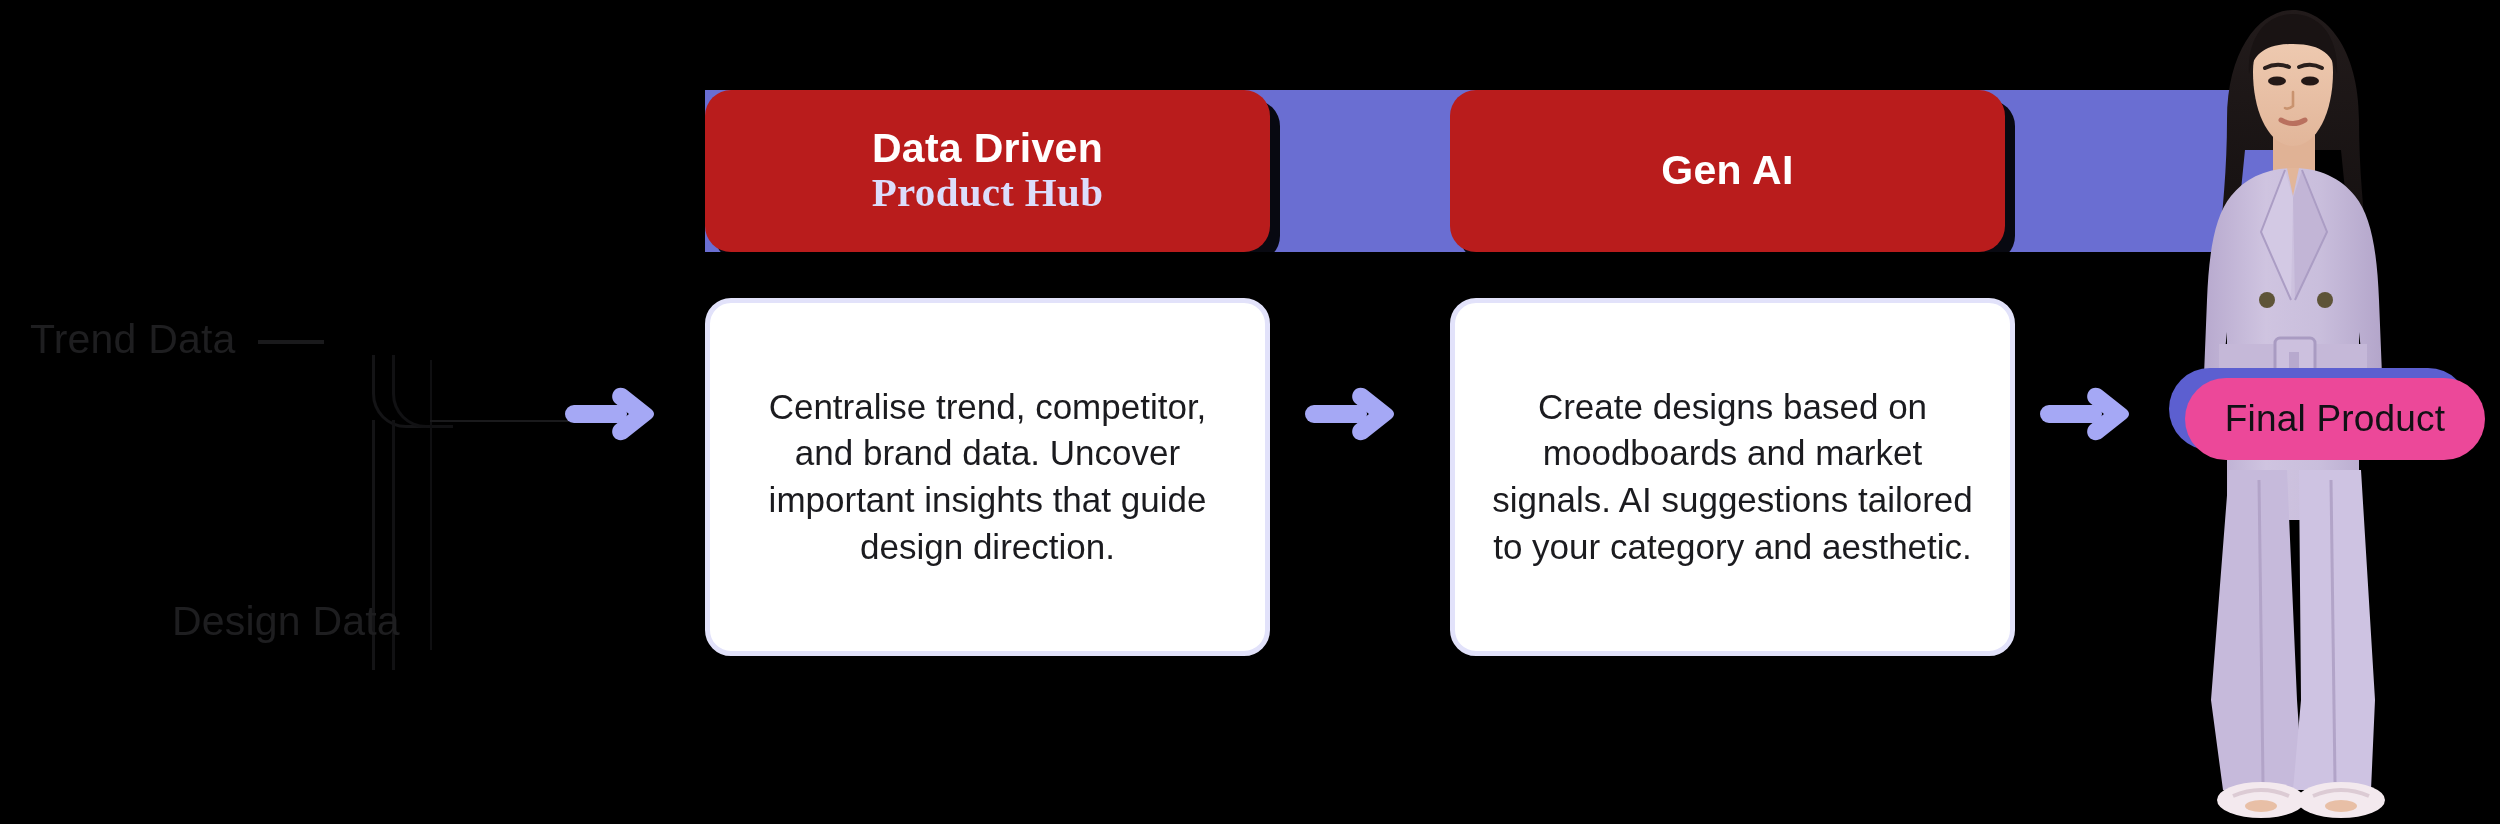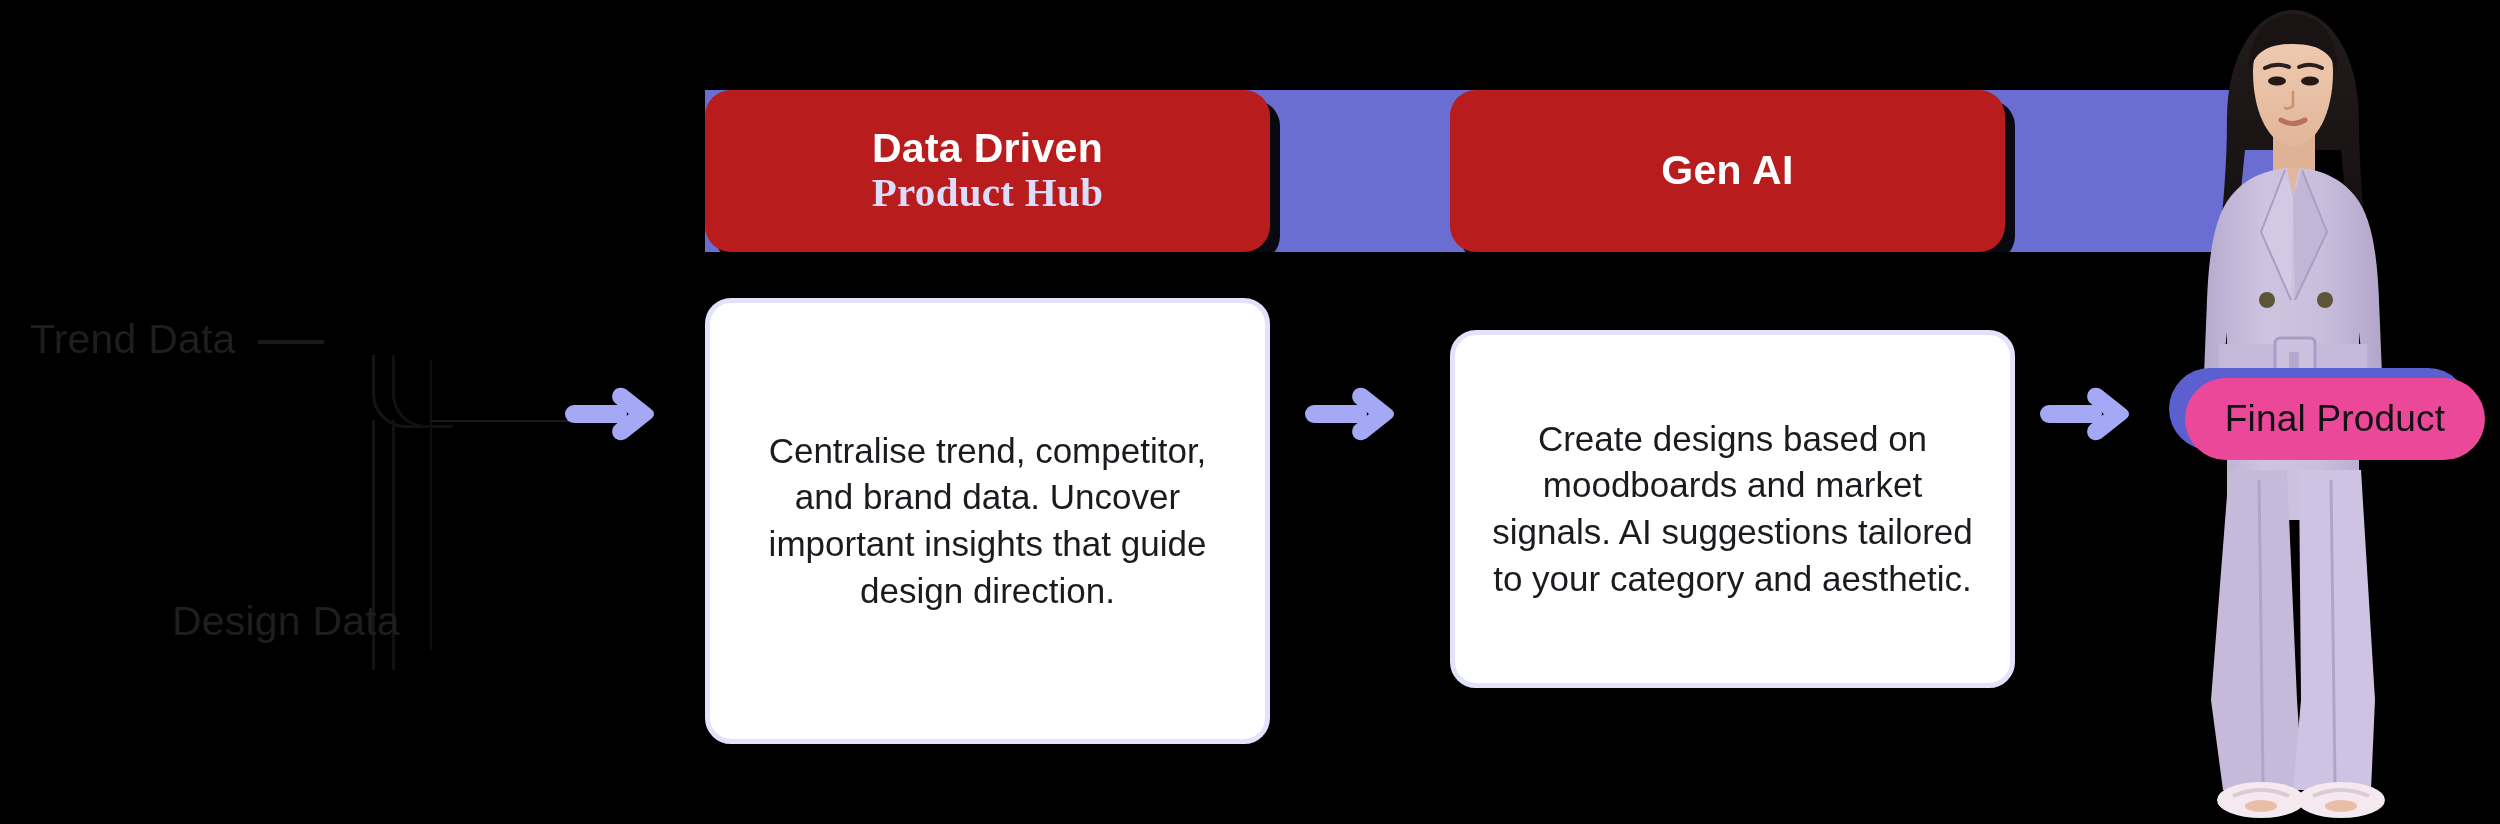--- a/index.html
+++ b/index.html
@@ -41,22 +41,22 @@
   .hcard .l1{color:#FFFFFF;font-size:41px;font-weight:bold;line-height:1.07;letter-spacing:.3px;}
   .hcard .l2{color:#DCDDFB;font-size:41px;font-weight:bold;line-height:1.07;letter-spacing:.3px;font-family:Liberation Serif, serif;}
 
   
   .bcard{
     position:absolute;background:#FFFFFF;border:5px solid #E2E2FA;border-radius:26px;
     display:flex;align-items:center;justify-content:center;
     box-shadow:10px 10px 0 0 rgba(0,0,0,.92);
     box-sizing:border-box;
   }
-  #bcard-1{left:705px;top:298px;width:565px;height:446px;}
-  #bcard-2{left:1450px;top:298px;width:565px;height:358px;margin-top:32px;}
+  #bcard-1{left:705px;top:298px;width:565px;height:358px;}
+  #bcard-2{left:1450px;top:298px;width:565px;height:358px;}
   .bcard p{
     margin:0;padding:0 26px;text-align:center;color:#1b1b1f;
     font-size:35px;line-height:1.33;font-weight:400;
     font-family:"Liberation Sans",sans-serif;
   }
 
   
   .arrow{position:absolute;width:92px;height:62px;}
   #arrow-1{left:565px;top:383px;}
   #arrow-2{left:1305px;top:383px;}

